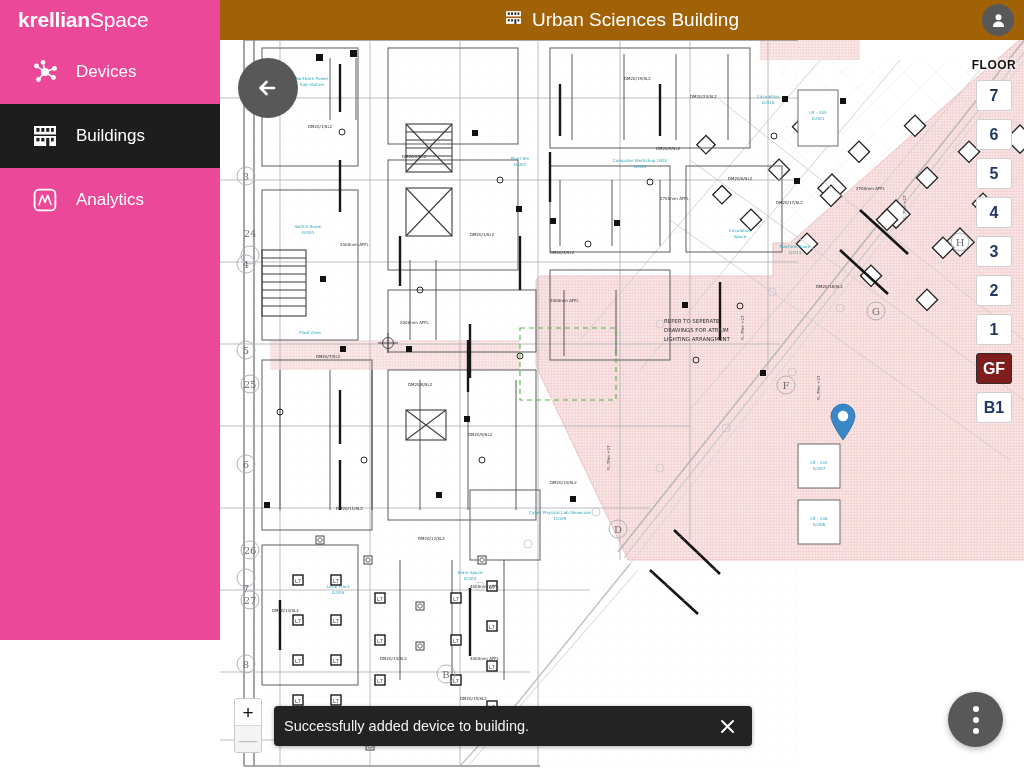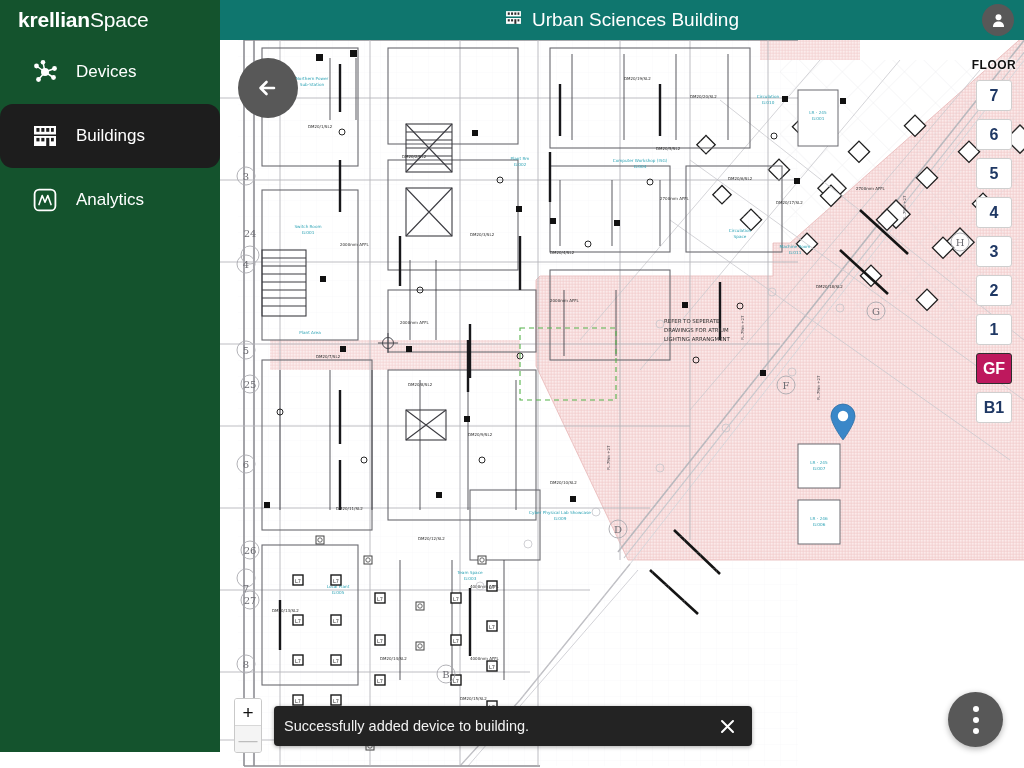--- a/index.html
+++ b/index.html
@@ -7,56 +7,56 @@
     width: 1024px; height: 768px;
     overflow: hidden;
     font-family: "Liberation Sans", sans-serif;
     background: #ffffff;
   }
   #app { position: relative; width: 1024px; height: 768px; }
 
   
   #sidebar {
     position: absolute; left: 0; top: 0;
-    width: 220px; height: 752px;
-    background: #14532d;
+    width: 220px; height: 640px;
+    background: #ec4899;
     z-index: 40;
   }
   #brand {
     height: 40px; display: flex; align-items: center;
     padding-left: 18px;
     font-size: 21px; color: #ffffff; letter-spacing: -0.2px;
     white-space: nowrap;
   }
   #brand .b1 { font-weight: 700; }
   #brand .b2 { font-weight: 400; }
 
   .nav-item {
     height: 64px; display: flex; align-items: center;
     padding-left: 32px; gap: 18px;
     color: #ffffff; font-size: 17px;
     cursor: pointer;
   }
-  .nav-item.active { background: #1d1d1d; border-radius: 13px; }
+  .nav-item.active { background: #1d1d1d; }
   .nav-icon { width: 26px; height: 26px; display: block; flex: 0 0 26px; }
 
   
   #map {
     position: absolute; left: 220px; top: 40px;
     width: 804px; height: 728px;
     background: #ffffff;
     overflow: hidden;
   }
   #plan { position: absolute; left: 0; top: 0; width: 804px; height: 728px; }
 
   
   #topbar {
     position: absolute; left: 220px; top: 0;
     width: 804px; height: 40px;
-    background: #0f766e;
+    background: #a16207;
     display: flex; align-items: center; justify-content: center;
     z-index: 50;
   }
   #topbar-title {
     display: flex; align-items: center; gap: 10px;
     color: #ffffff; font-size: 19px; white-space: nowrap;
   }
   #avatar {
     position: absolute; right: 10px; top: 4px;
     width: 32px; height: 32px; border-radius: 50%;
@@ -86,21 +86,21 @@
     text-shadow: 0 0 3px #fff, 0 0 3px #fff, 0 0 2px #fff;
   }
   .floor-btn {
     width: 36px; height: 31px; margin-bottom: 8px;
     background: #ffffff; border: 1px solid #cfcfcf; border-radius: 3px;
     color: #1f3864; font-size: 16px; font-weight: 700;
     display: flex; align-items: center; justify-content: center;
     cursor: pointer;
   }
   .floor-btn.selected {
-    background: #be185d; border-color: #2e2e2e; color: #ffffff;
+    background: #7f1d1d; border-color: #2e2e2e; color: #ffffff;
   }
 
   
   #zoom-ctrl {
     position: absolute; left: 234px; top: 698px;
     width: 28px; z-index: 45;
     background: #fff; border: 1px solid #c9c9c9; border-radius: 3px;
     overflow: hidden;
   }
   .zoom-btn {

